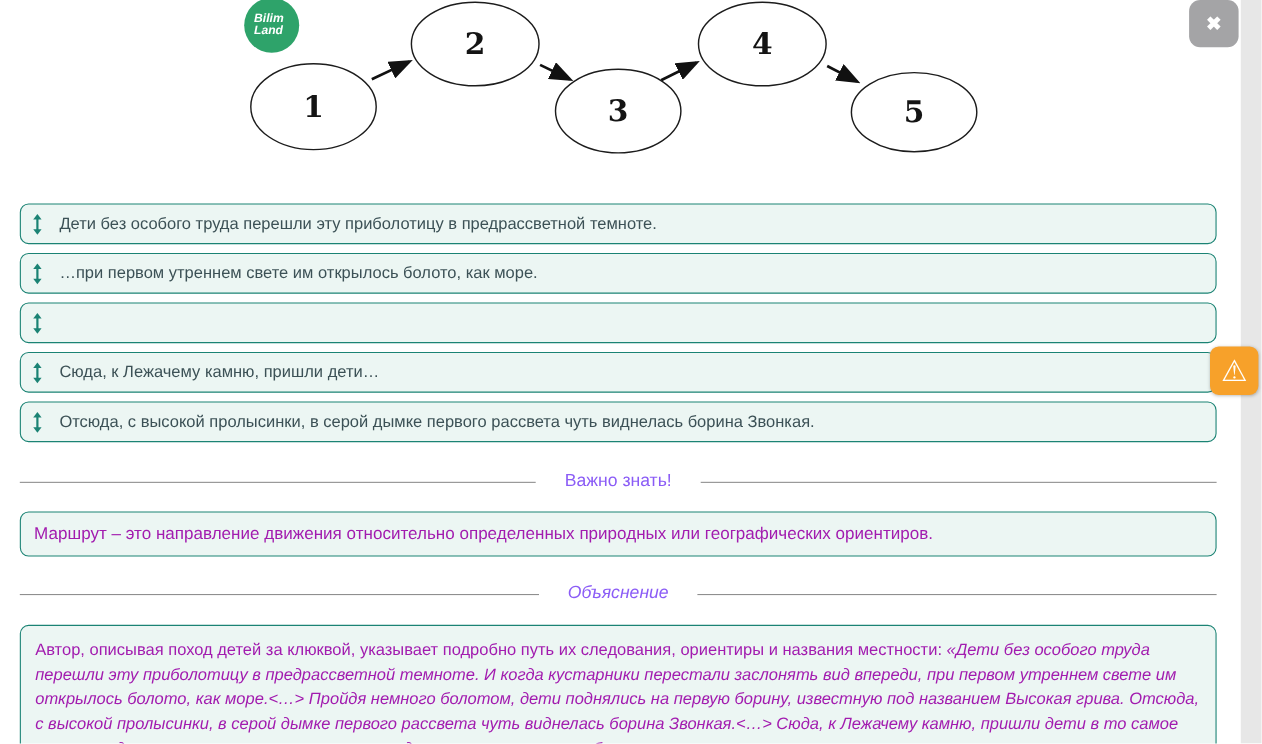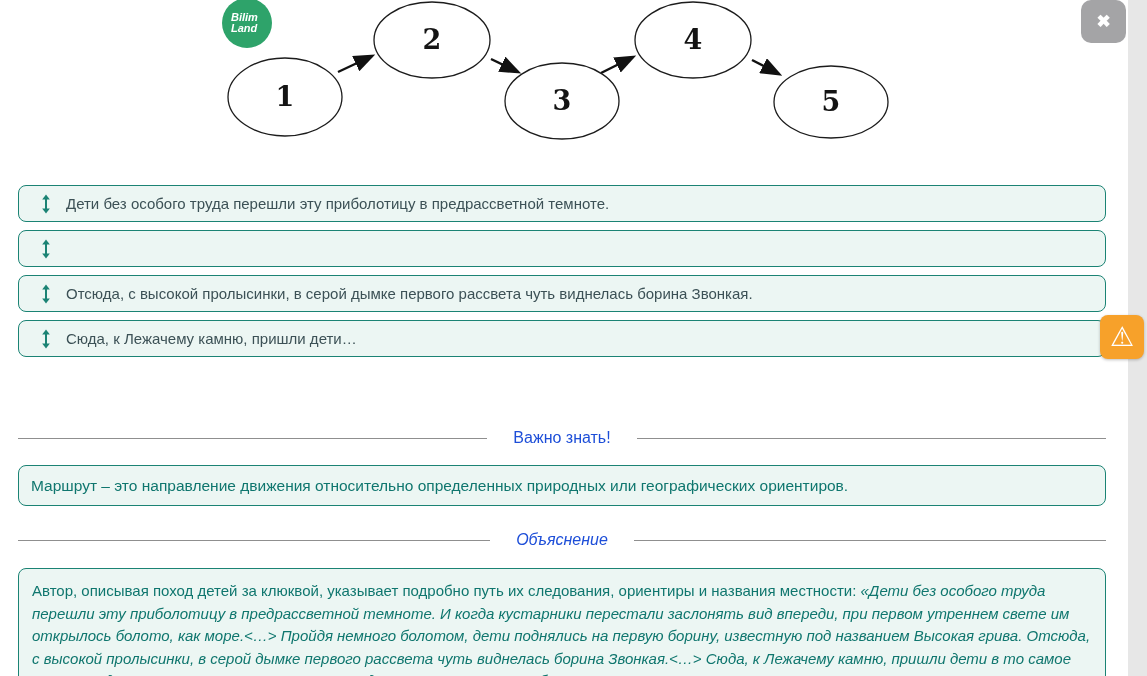--- a/index.html
+++ b/index.html
@@ -19,35 +19,35 @@
   
   .diagram{position:absolute;left:0;top:0;}
   .node{fill:#ffffff;stroke:#1c1c1c;stroke-width:1.3;}
   .node-label{font-family:"DejaVu Serif",serif;font-size:27px;font-weight:bold;fill:#141414;text-anchor:middle;}
   .arrow{stroke:#111;stroke-width:2.4;}
 
   
   .sort-list{position:absolute;left:18px;top:185px;width:1088px;}
   .sort-item{box-sizing:border-box;height:37px;margin-bottom:8px;border:1.5px solid #1b8374;
     border-radius:8px;background:#ecf6f3;display:flex;align-items:center;
-    padding-left:21px;cursor:grab;}
+    padding-left:9px;cursor:grab;}
   .drag-icon{flex:0 0 auto;display:flex;}
   .sort-item-text{margin-left:14px;color:#3c5156;font-size:15px;}
 
   
   .divider{position:absolute;left:18px;width:1088px;display:flex;align-items:center;
-    color:#1d4ed8;font-size:16px;}
+    color:#8b5cf6;font-size:16px;}
   .divider .line{flex:1;height:1px;background:#8f8f8f;}
   .divider .label{margin:0 26px;white-space:nowrap;}
   .divider.important{top:429px;}
   .divider.explanation{top:531px;font-style:italic;}
 
   
   .info-box{position:absolute;left:18px;width:1088px;box-sizing:border-box;
-    border:1.5px solid #1b8374;border-radius:8px;background:#ecf6f3;color:#0f766e;}
+    border:1.5px solid #1b8374;border-radius:8px;background:#ecf6f3;color:#a21caf;}
   .box-important{top:465px;height:41px;display:flex;align-items:center;
     padding:0 12px;font-size:15.5px;}
   .box-explanation{top:568px;height:150px;padding:11px 13px;font-size:15px;line-height:22.5px;}
   .box-explanation .quote{font-style:italic;}
 
   
   .close-btn{position:absolute;top:0;right:21px;width:45px;height:43px;background:#a4a4a6;
     border-radius:10px;display:flex;align-items:center;justify-content:center;
     color:#fff;font-size:17px;font-weight:bold;cursor:pointer;}
   .warn-btn{position:absolute;top:315px;right:3px;width:44px;height:44px;background:#f7a12a;
@@ -100,40 +100,50 @@
       <span class="sort-item-text">Дети без особого труда перешли эту приболотицу в предрассветной темноте.</span>
     </div>
     <div class="sort-item">
       <span class="drag-icon">
         <svg width="12" height="20" viewBox="0 0 12 20">
             <line x1="6" y1="4" x2="6" y2="16" stroke="#1b8374" stroke-width="2"></line>
             <path d="M6 0.5 L2.2 5.5 L9.8 5.5 Z" fill="#1b8374"></path>
             <path d="M6 19.5 L2.2 14.5 L9.8 14.5 Z" fill="#1b8374"></path>
           </svg>
       </span>
+      <span class="sort-item-text">…при первом утреннем свете им открылось болото, как море.</span>
+    </div>
+    <div class="sort-item">
+      <span class="drag-icon">
+        <svg width="12" height="20" viewBox="0 0 12 20">
+            <line x1="6" y1="4" x2="6" y2="16" stroke="#1b8374" stroke-width="2"></line>
+            <path d="M6 0.5 L2.2 5.5 L9.8 5.5 Z" fill="#1b8374"></path>
+            <path d="M6 19.5 L2.2 14.5 L9.8 14.5 Z" fill="#1b8374"></path>
+          </svg>
+      </span>
+    </div>
+    <div class="sort-item">
+      <span class="drag-icon">
+        <svg width="12" height="20" viewBox="0 0 12 20">
+            <line x1="6" y1="4" x2="6" y2="16" stroke="#1b8374" stroke-width="2"></line>
+            <path d="M6 0.5 L2.2 5.5 L9.8 5.5 Z" fill="#1b8374"></path>
+            <path d="M6 19.5 L2.2 14.5 L9.8 14.5 Z" fill="#1b8374"></path>
+          </svg>
+      </span>
+      <span class="sort-item-text">Сюда, к Лежачему камню, пришли дети…</span>
     </div>
     <div class="sort-item">
       <span class="drag-icon">
         <svg width="12" height="20" viewBox="0 0 12 20">
             <line x1="6" y1="4" x2="6" y2="16" stroke="#1b8374" stroke-width="2"></line>
             <path d="M6 0.5 L2.2 5.5 L9.8 5.5 Z" fill="#1b8374"></path>
             <path d="M6 19.5 L2.2 14.5 L9.8 14.5 Z" fill="#1b8374"></path>
           </svg>
       </span>
       <span class="sort-item-text">Отсюда, с высокой пролысинки, в серой дымке первого рассвета чуть виднелась борина Звонкая.</span>
-    </div>
-    <div class="sort-item">
-      <span class="drag-icon">
-        <svg width="12" height="20" viewBox="0 0 12 20">
-            <line x1="6" y1="4" x2="6" y2="16" stroke="#1b8374" stroke-width="2"></line>
-            <path d="M6 0.5 L2.2 5.5 L9.8 5.5 Z" fill="#1b8374"></path>
-            <path d="M6 19.5 L2.2 14.5 L9.8 14.5 Z" fill="#1b8374"></path>
-          </svg>
-      </span>
-      <span class="sort-item-text">Сюда, к Лежачему камню, пришли дети…</span>
     </div>
   </div>
 
   <div class="divider important">
     <div class="line"></div>
     <span class="label">Важно знать!</span>
     <div class="line"></div>
   </div>
 
   <div class="info-box box-important">

